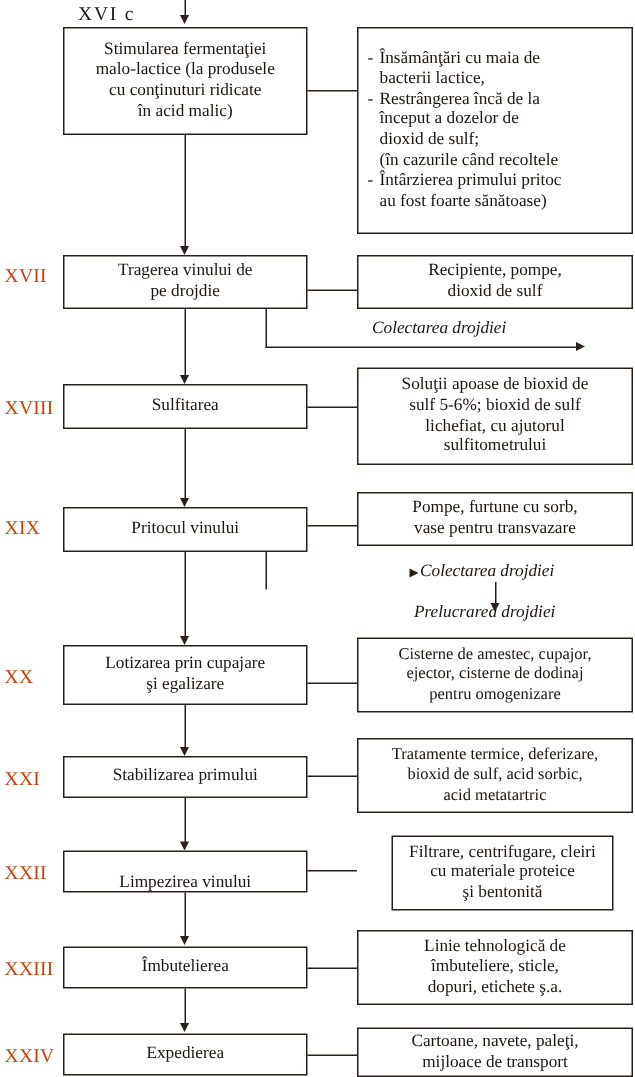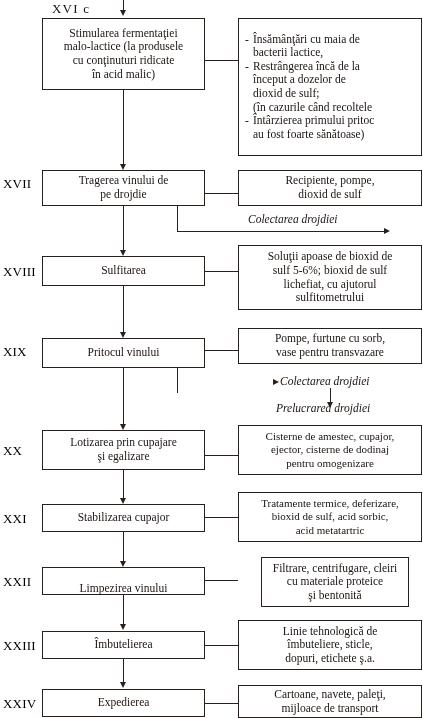--- a/index.html
+++ b/index.html
@@ -15,21 +15,21 @@
     font-family: "Liberation Serif", "DejaVu Serif", serif;
     color: #1c1410;
     overflow: hidden;
   }
   
   .stage-num {
     position: absolute;
     font-family: "Liberation Serif", "DejaVu Serif", serif;
     font-size: 13px;
     letter-spacing: 0.2px;
-    color: #000000;
+    color: #c2410c;
     white-space: nowrap;
     text-align: left;
     line-height: 1;
   }
   
   .top-caption {
     position: absolute;
     left: 52px;
     top: 1px;
     font-size: 13px;
@@ -213,21 +213,21 @@
 ejector, cisterne de dodinaj
 pentru omogenizare</span>
   </div>
   <div class="hline" style="left:205px; top:455px; width:33px;"></div>
 
   <div class="vline" style="left:123px; top:470px; height:30px;"></div>
   <div class="arrow-down" style="left:119.5px; top:498px;"></div>
 
   <div class="stage-num" style="left:3px; top:512px;">XXI</div>
   <div class="proc-box" style="left:42px; top:504px; width:163px; height:28px;">
-    <span style="white-space:pre-line;">Stabilizarea cupajor</span>
+    <span style="white-space:pre-line;">Stabilizarea primului</span>
   </div>
   <div class="mat-box" style="left:238px; top:492px; width:184px; height:50px; font-size:11px;">
     <span style="white-space:pre-line;">Tratamente termice, deferizare,
 bioxid de sulf, acid sorbic,
 acid metatartric</span>
   </div>
   <div class="hline" style="left:205px; top:517px; width:33px;"></div>
 
   <div class="vline" style="left:123px; top:532px; height:31px;"></div>
   <div class="arrow-down" style="left:119.5px; top:561px;"></div>

